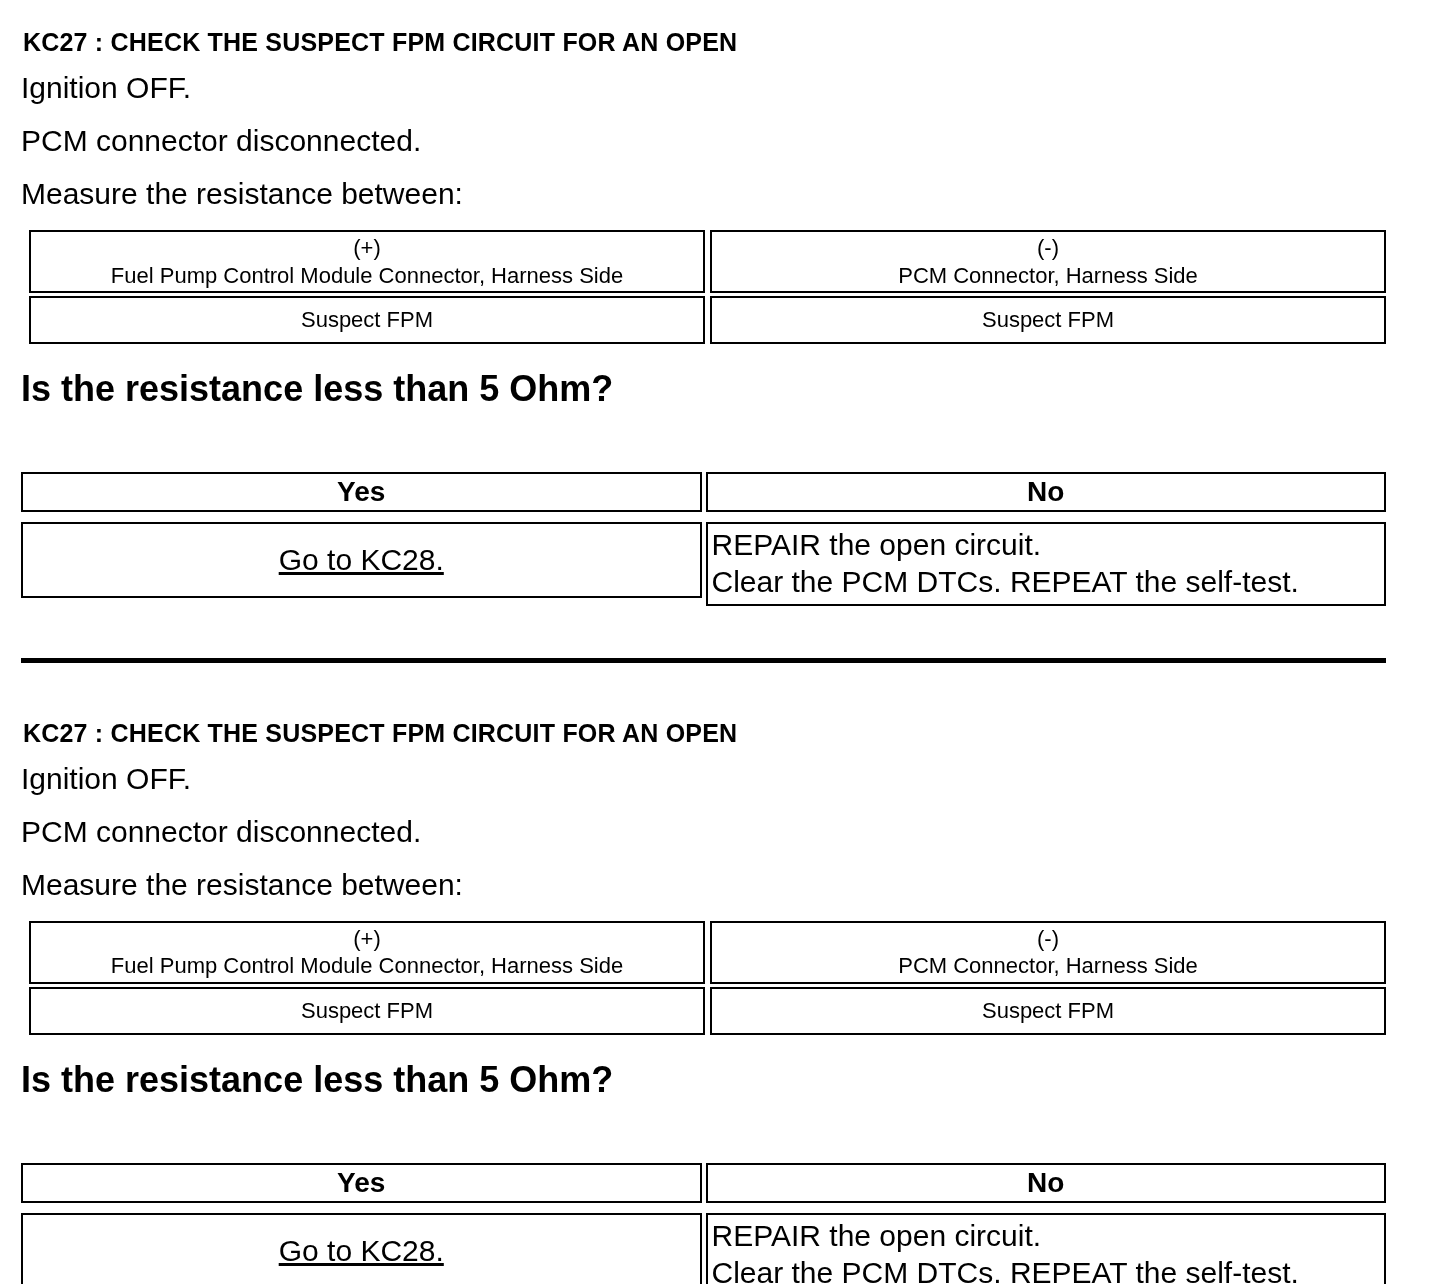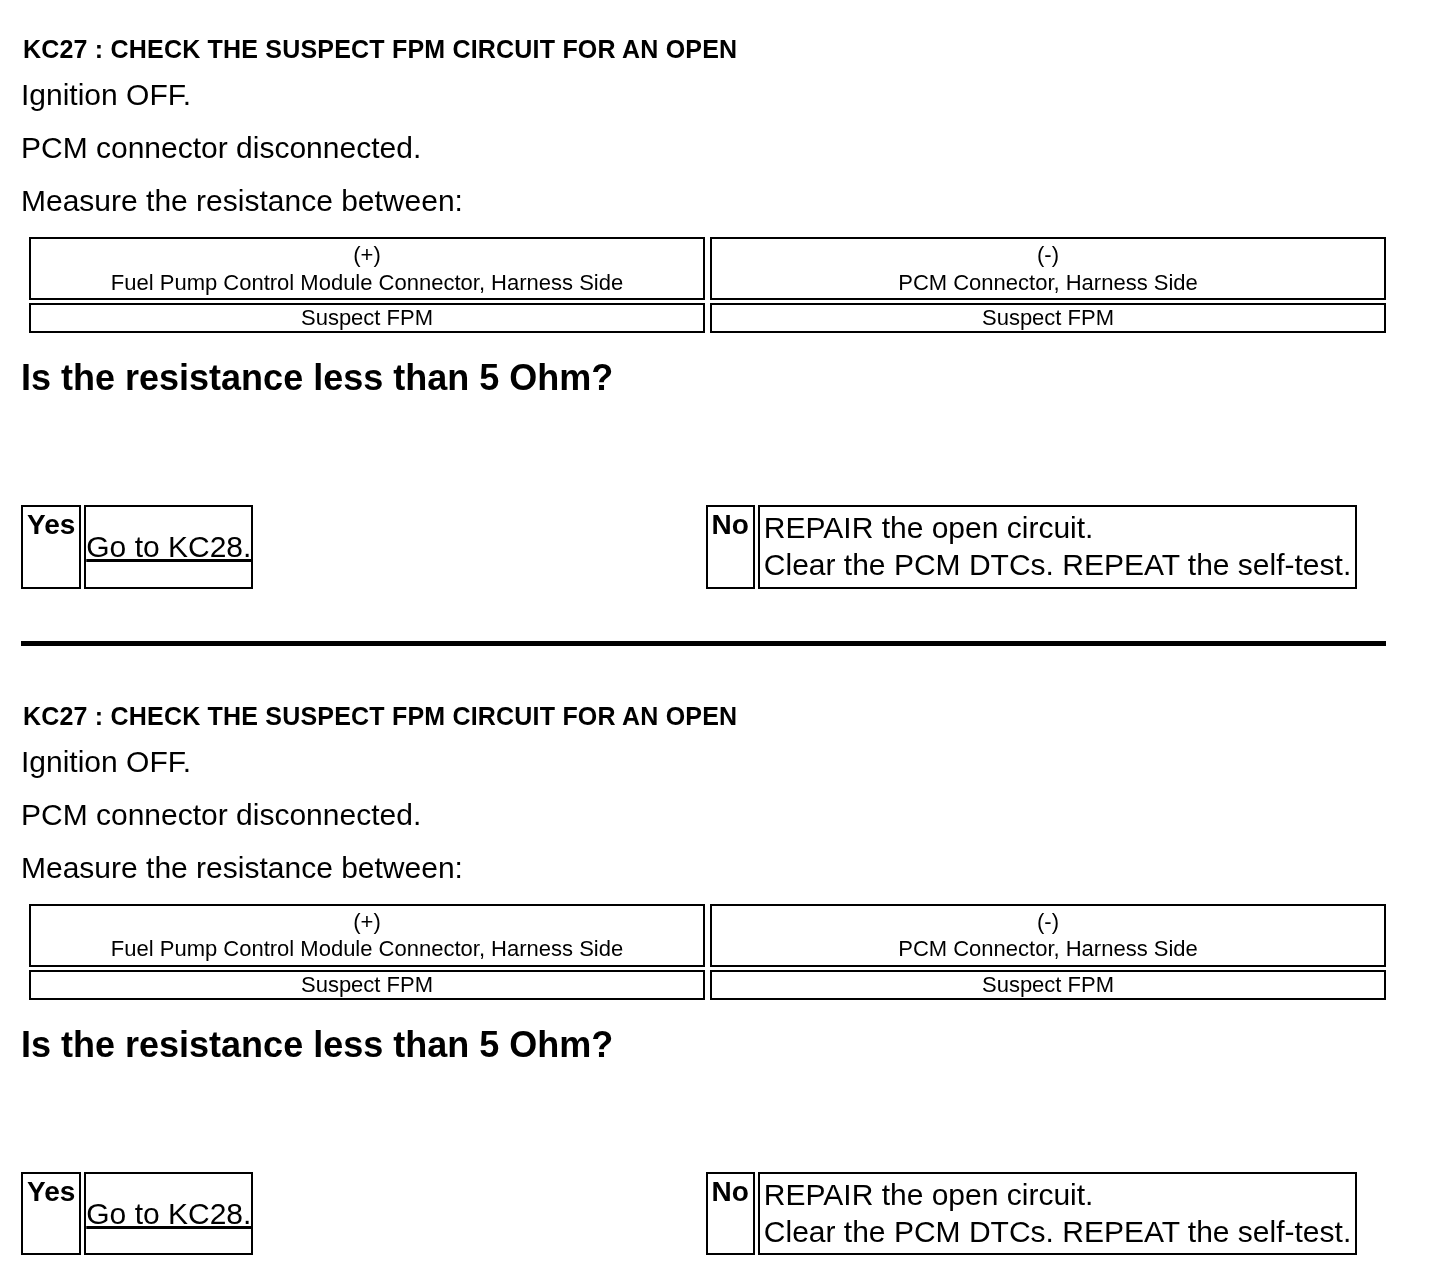--- a/index.html
+++ b/index.html
@@ -13,21 +13,21 @@
     width: 1440px;
     box-sizing: border-box;
     padding: 12px 54px 14px 21px;
     background: #ffffff;
   }
   section.pinpoint { margin: 0; }
 
   .section-heading {
     font-size: 25px;
     font-weight: bold;
-    margin: 23px 0 14px 2px;
+    margin: 16px 0 14px 2px;
     letter-spacing: 0.2px;
   }
   .instruction-line {
     font-size: 30px;
     margin: 12px 0 20px 0;
     line-height: 1.1;
   }
 
   
   .meas-table {
@@ -46,41 +46,40 @@
     text-align: center;
     font-size: 22px;
     line-height: 1.25;
     padding: 2px 4px;
   }
   .meas-value {
     border: 2px solid #000000;
     text-align: center;
     font-size: 22px;
     line-height: 1.2;
-    padding: 0 4px;
+    padding: 9px 4px;
   }
 
   .question {
     font-size: 36px;
     font-weight: bold;
     margin: 24px 0 62px 0;
   }
 
   
   .result-table {
     display: flex;
     gap: 4px;
     margin: 0 0 0 0;
   }
   .res-col {
     flex: 1;
     display: flex;
-    flex-direction: row;
-    gap: 3px;
-    margin-top: 44px;
+    flex-direction: column;
+    gap: 10px;
   }
   .res-header {
     border: 2px solid #000000;
     text-align: center;
     font-weight: bold;
     font-size: 28px;
     padding: 2px 4px;
   }
   .res-body {
     border: 2px solid #000000;

